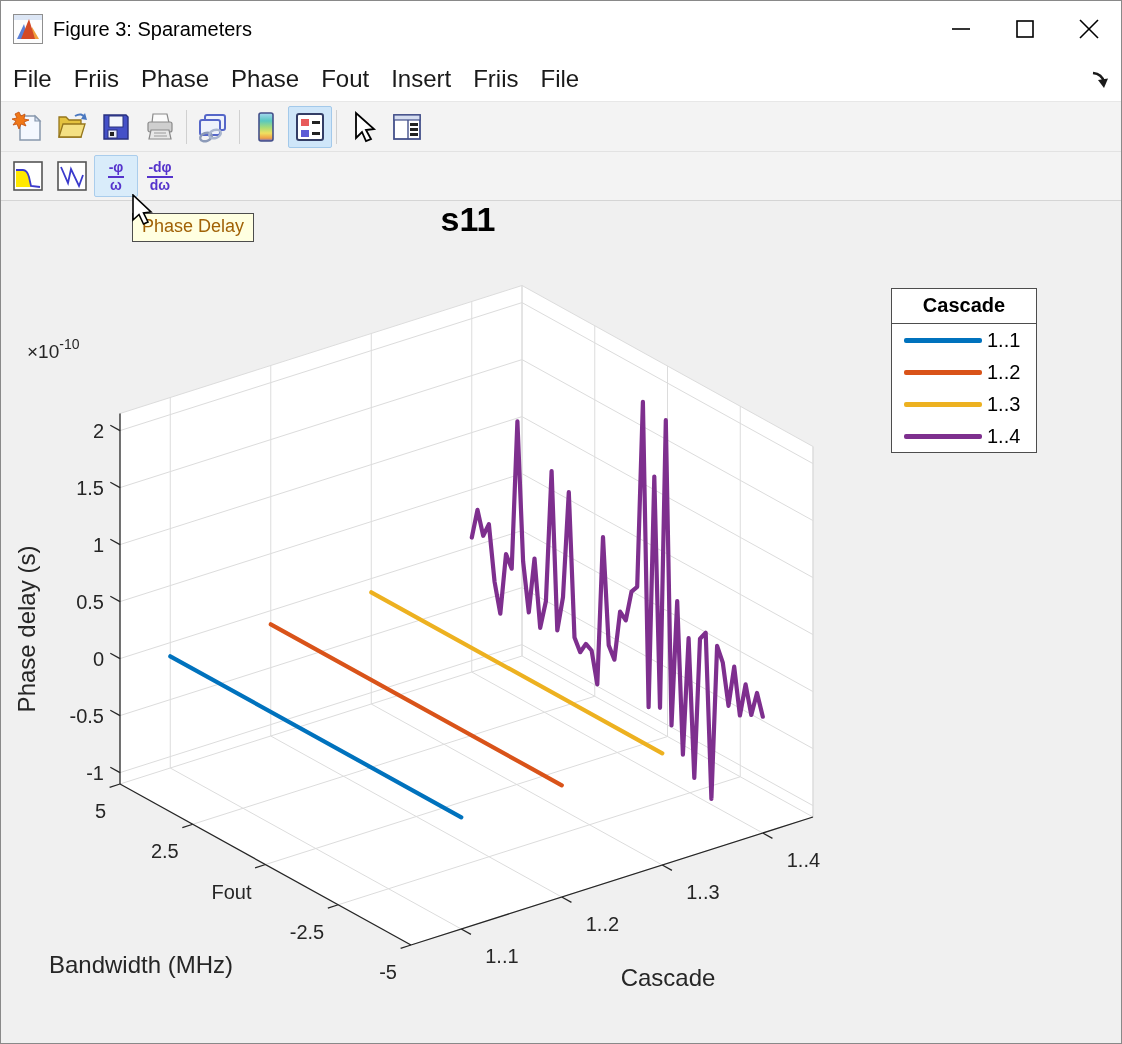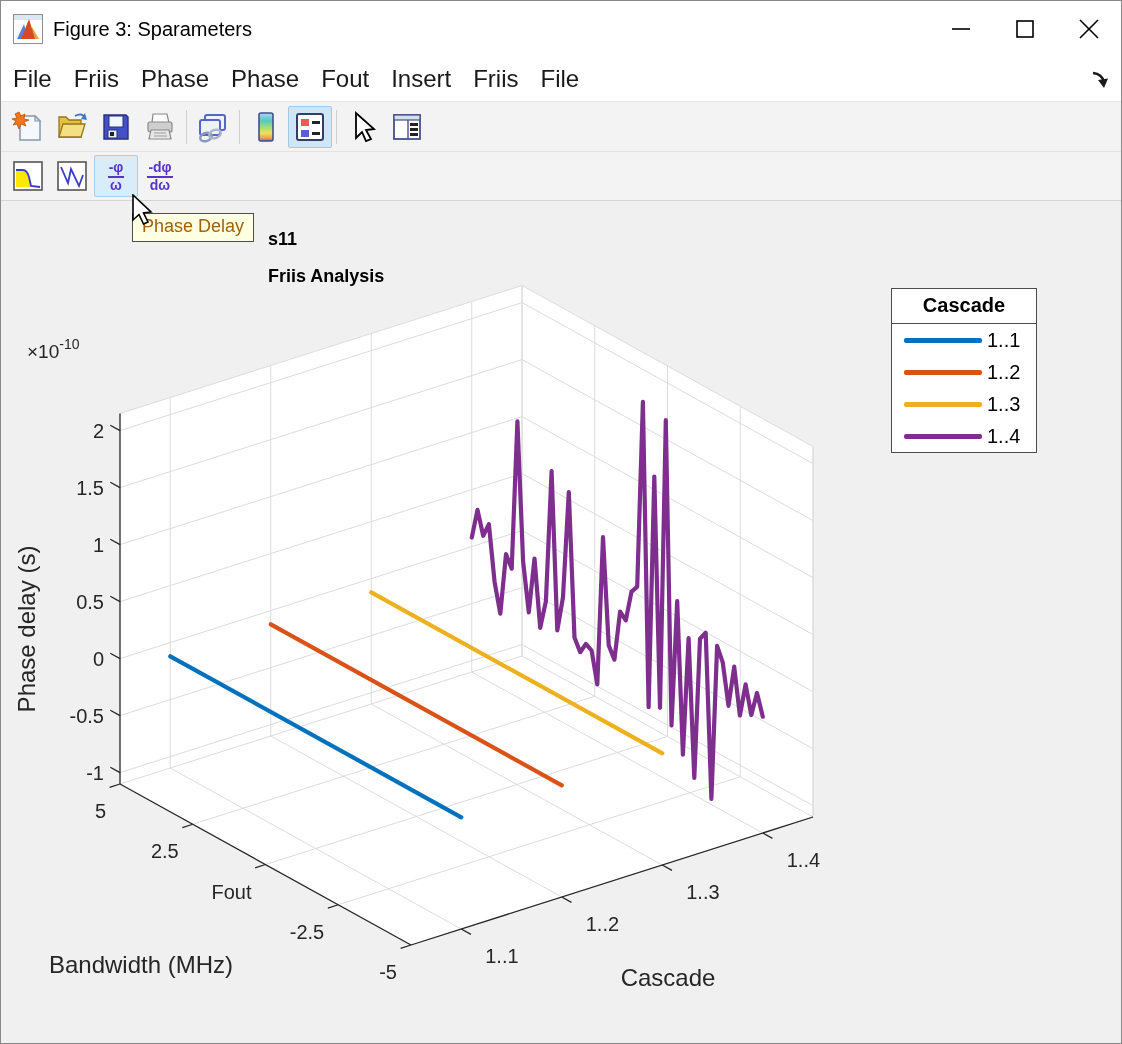--- a/index.html
+++ b/index.html
@@ -28,22 +28,22 @@
   .tbtn{width:44px;height:42px;display:flex;align-items:center;justify-content:center;background:transparent;border:1px solid transparent;border-radius:2px;padding:0;}
   .tbtn.active{background:#cfe6f9;border:1px solid #a3c9ea;}
   .tbtn.hovered{background:#d9ecfa;border:1px solid #aacdec;}
   .sep{width:1px;height:34px;background:#d0d0d0;margin:0 4px;flex:0 0 auto;}
   .frac{display:flex;flex-direction:column;align-items:center;color:#5533cc;font-weight:bold;font-size:14px;line-height:1.05;}
   .frac .num{border-bottom:2px solid #5533cc;padding:0 1px 1px 1px;}
   
   .figure-area{position:relative;flex:1 1 auto;background:#f0f0f0;overflow:hidden;}
   #plot3d{position:absolute;left:0;top:0;}
   #plot3d text{font-family:"Liberation Sans","DejaVu Sans",sans-serif;fill:#262626;}
-  .chart-title{position:absolute;left:267px;top:20px;width:400px;
-    font-size:18px;font-weight:bold;color:#000;line-height:37px;}
+  .chart-title{position:absolute;left:267px;top:0;width:400px;text-align:center;
+    font-size:34px;font-weight:bold;color:#000;line-height:37px;}
   
   .legend{position:absolute;left:890px;top:87px;width:146px;background:#fff;border:1px solid #4d4d4d;}
   .legend-title{font-weight:bold;font-size:20px;color:#000;text-align:center;padding:5px 0 6px 0;border-bottom:1px solid #4d4d4d;}
   .legend-row{display:flex;align-items:center;height:32px;padding:0 8px 0 12px;}
   .lg-line{width:78px;height:5px;border-radius:2px;flex:0 0 auto;background:#888;}
   .lg-label{margin-left:5px;font-size:20px;color:#000;}
   
   .tooltip{position:absolute;left:131px;top:212px;background:#ffffe1;border:1px solid #4d4d4d;
     font-size:18px;color:#a16207;padding:2px 9px 4px 9px;white-space:nowrap;z-index:30;}
   .cursor{position:absolute;left:128px;top:193px;z-index:40;pointer-events:none;}
@@ -290,21 +290,20 @@
         <text x="34" y="628" font-size="24" text-anchor="middle" transform="rotate(-90 34 628)">Phase delay (s)</text>
         <text x="26" y="357" font-size="19" text-anchor="start">×10<tspan dy="-9" font-size="14">-10</tspan></text>
         <polyline points="169.3,655.3 460.3,816.3" fill="none" stroke="#0072BD" stroke-width="4.2" stroke-linejoin="round" stroke-linecap="round"></polyline>
         <polyline points="269.8,623.3 560.8,784.3" fill="none" stroke="#D95319" stroke-width="4.2" stroke-linejoin="round" stroke-linecap="round"></polyline>
         <polyline points="370.3,591.3 661.3,752.3" fill="none" stroke="#EDB120" stroke-width="4.2" stroke-linejoin="round" stroke-linecap="round"></polyline>
         <polyline points="470.8,536.5 476.5,508.9 482.2,534.8 487.9,523.2 493.6,581.0 499.3,612.7 505.0,553.1 510.7,567.7 516.4,420.4 522.1,560.3 527.8,611.4 533.5,557.5 539.2,626.8 544.9,600.3 550.6,470.1 556.3,629.4 562.0,596.1 567.8,491.0 573.5,636.6 579.2,651.2 584.9,642.9 590.6,649.5 596.3,683.5 602.0,536.1 607.7,644.2 613.4,658.7 619.1,610.6 624.8,619.4 630.5,590.7 636.2,585.8 641.9,400.9 647.6,706.2 653.3,475.6 659.0,706.8 664.8,419.2 670.5,724.5 676.2,600.0 681.9,753.6 687.6,637.1 693.3,777.0 699.0,637.7 704.7,631.7 710.4,797.9 716.1,644.9 721.8,661.7 727.5,704.8 733.2,665.7 738.9,714.5 744.6,683.4 750.3,714.0 756.0,692.0 761.8,715.7" fill="none" stroke="#7E2F8E" stroke-width="4.2" stroke-linejoin="round" stroke-linecap="round"></polyline>
       </svg>
 
     <div class="chart-title">
       <div>s11</div>
-      <div>Friis Analysis</div>
     </div>
 
     <div class="legend">
       <div class="legend-title">Cascade</div>
       <div class="legend-row">
         <span class="lg-line" style="background: rgb(0, 114, 189);"></span>
         <span class="lg-label">1..1</span>
       </div>
       <div class="legend-row">
         <span class="lg-line" style="background: rgb(217, 83, 25);"></span>

